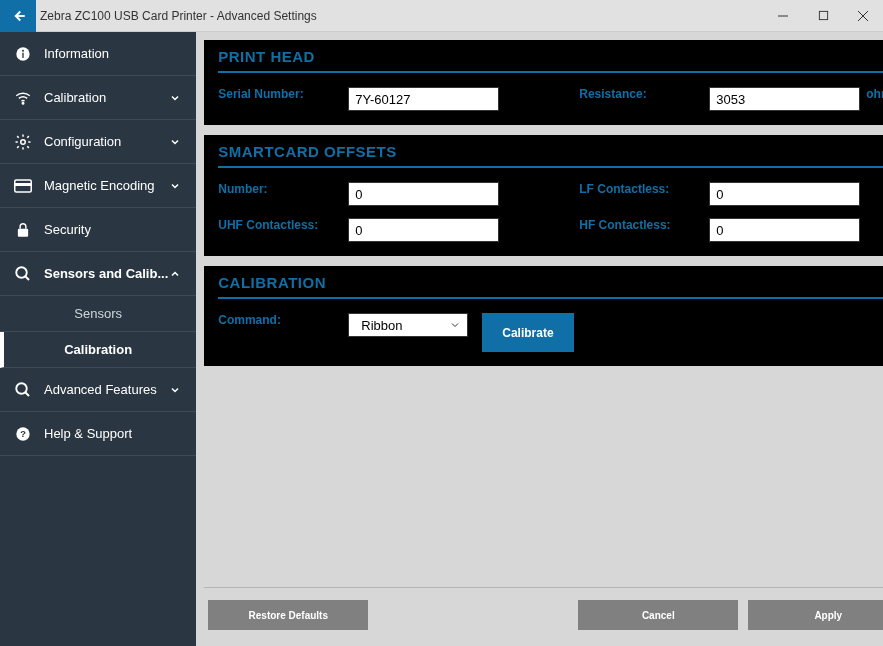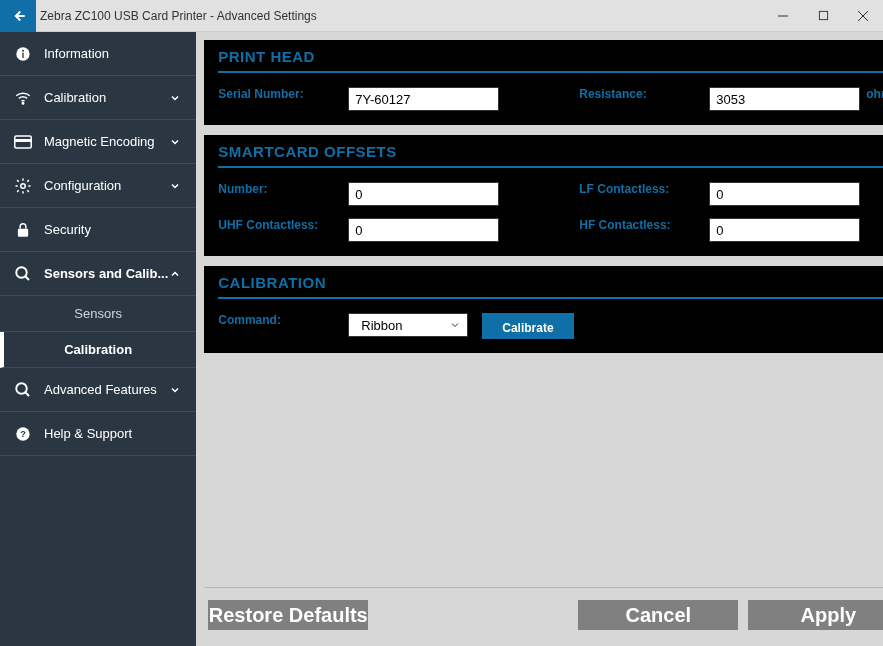--- a/index.html
+++ b/index.html
@@ -143,42 +143,42 @@
     padding: 0 12px;
     font-size: 13px;
   }
   .select-wrap .sel-chevron {
     position: absolute; right: 6px; top: 50%; transform: translateY(-50%);
   }
   .btn-primary {
     background: #0f6fa6;
     color: #fff;
     border: none;
-    height: 26px;
+    height: 39px;
     padding: 8px 20px;
     font-size: 12px;
     font-weight: 600;
     margin-left: 14px;
     cursor: pointer;
   }
 
   
   .bottom-bar {
     margin-top: auto;
     border-top: 1px solid #b5b5b5;
     padding: 12px 4px 16px 4px;
     display: flex;
     gap: 10px;
   }
   .btn-grey {
     background: #808080;
     color: #fff;
     border: none;
     height: 30px;
-    font-size: 20px;
+    font-size: 10px;
     font-weight: 600;
     cursor: pointer;
   }
   .btn-restore { width: 160px; }
   .spacer { flex: 1; }
   .btn-cancel, .btn-apply { width: 160px; }
 
   svg { display: block; }
 </style>
 </head>
@@ -239,41 +239,41 @@
       <span class="nav-label">Calibration</span>
       <span class="chevron">
         <svg width="12" height="12" viewBox="0 0 24 24" fill="none" stroke="#fff" stroke-width="3">
             <path d="M6 9l6 6 6-6"></path>
           </svg>
       </span>
     </div>
 
     <div class="nav-item">
       <span class="nav-icon">
+        <svg width="18" height="18" viewBox="0 0 24 24" fill="none" stroke="#fff" stroke-width="2">
+            <circle cx="12" cy="12" r="3"></circle>
+            <path d="M12 2v3M12 19v3M4.2 4.2l2.1 2.1M17.7 17.7l2.1 2.1M2 12h3M19 12h3M4.2 19.8l2.1-2.1M17.7 6.3l2.1-2.1"></path>
+          </svg>
+      </span>
+      <span class="nav-label">Configuration</span>
+      <span class="chevron">
+        <svg width="12" height="12" viewBox="0 0 24 24" fill="none" stroke="#fff" stroke-width="3">
+            <path d="M6 9l6 6 6-6"></path>
+          </svg>
+      </span>
+    </div>
+
+    <div class="nav-item">
+      <span class="nav-icon">
         <svg width="18" height="14" viewBox="0 0 24 18">
             <rect x="1" y="1" width="22" height="16" rx="2" fill="none" stroke="#fff" stroke-width="2"></rect>
             <rect x="1" y="5" width="22" height="4" fill="#fff"></rect>
           </svg>
       </span>
       <span class="nav-label">Magnetic Encoding</span>
-      <span class="chevron">
-        <svg width="12" height="12" viewBox="0 0 24 24" fill="none" stroke="#fff" stroke-width="3">
-            <path d="M6 9l6 6 6-6"></path>
-          </svg>
-      </span>
-    </div>
-
-    <div class="nav-item">
-      <span class="nav-icon">
-        <svg width="18" height="18" viewBox="0 0 24 24" fill="none" stroke="#fff" stroke-width="2">
-            <circle cx="12" cy="12" r="3"></circle>
-            <path d="M12 2v3M12 19v3M4.2 4.2l2.1 2.1M17.7 17.7l2.1 2.1M2 12h3M19 12h3M4.2 19.8l2.1-2.1M17.7 6.3l2.1-2.1"></path>
-          </svg>
-      </span>
-      <span class="nav-label">Configuration</span>
       <span class="chevron">
         <svg width="12" height="12" viewBox="0 0 24 24" fill="none" stroke="#fff" stroke-width="3">
             <path d="M6 9l6 6 6-6"></path>
           </svg>
       </span>
     </div>
 
     <div class="nav-item">
       <span class="nav-icon">
         <svg width="14" height="16" viewBox="0 0 24 28">

